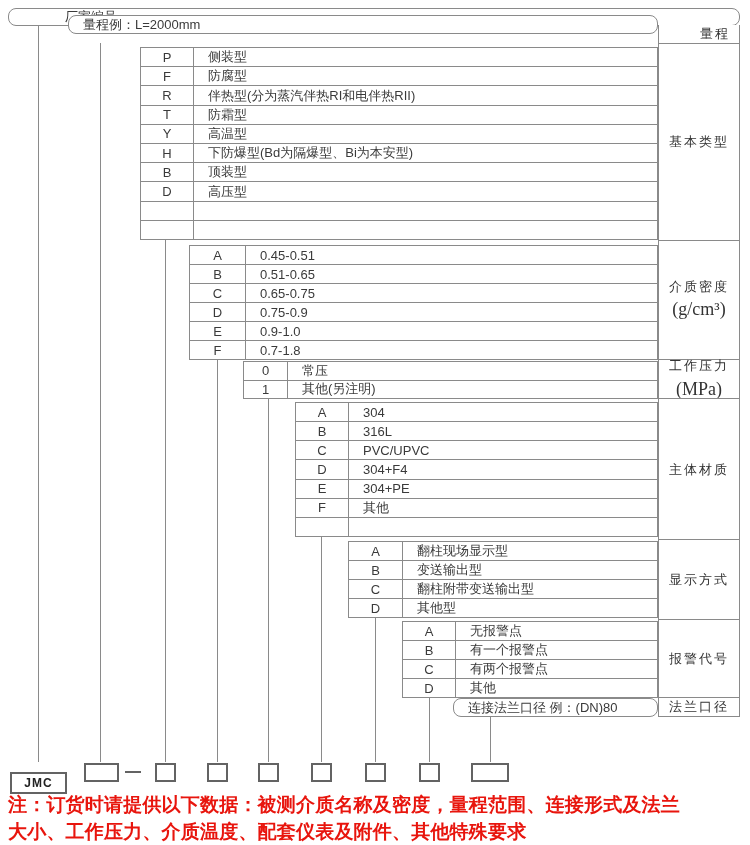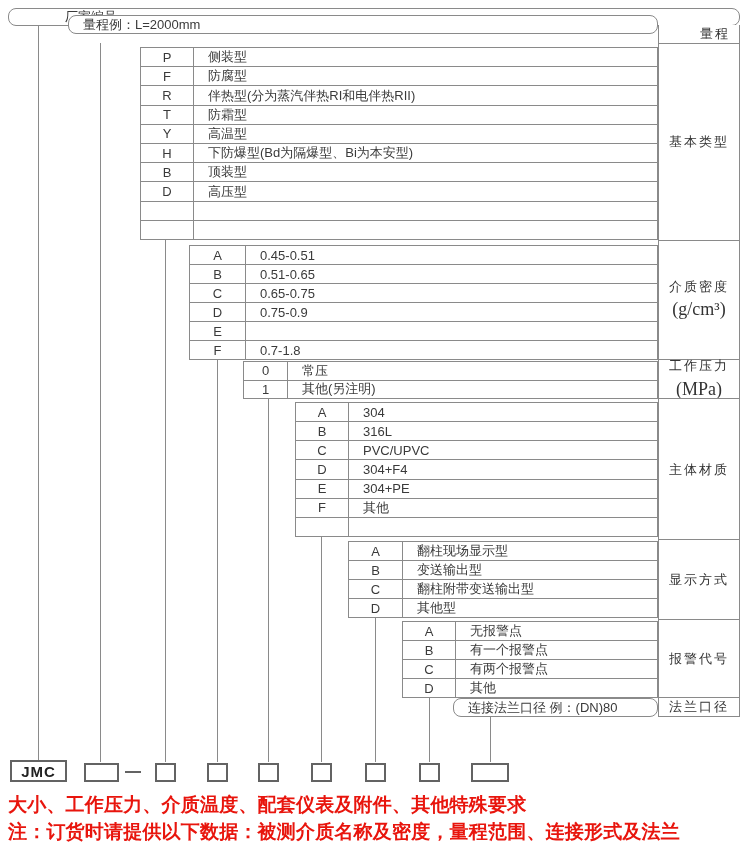--- a/index.html
+++ b/index.html
@@ -33,21 +33,21 @@
     display:flex;flex-direction:column;align-items:center;justify-content:center;
     font-family:"Liberation Serif","DejaVu Serif",serif;font-size:13px;color:#333333;
     letter-spacing:2px;line-height:1.5;text-align:center;
   }
   .label-cell:first-child{border-top:none;}
   .label-sub{letter-spacing:0px;font-size:18px;}
   
   .vline{position:absolute;width:1px;background:#8a8a8a;}
   
   .mbox{position:absolute;box-sizing:border-box;border:2px solid #636363;background:#ffffff;}
-  .prefix-box{display:flex;align-items:center;justify-content:center;font-weight:bold;font-size:15px;color:#222222;letter-spacing:1px;}
+  .prefix-box{display:flex;align-items:center;justify-content:center;font-weight:bold;font-size:12px;color:#222222;letter-spacing:1px;margin-top:12px;}
   .dash{position:absolute;height:2px;background:#636363;}
   
   .note{
     position:absolute;left:8px;top:792px;width:740px;
     color:#e8150d;font-size:19px;font-weight:bold;line-height:1.42;letter-spacing:0.2px;
     white-space:nowrap;
   }
 </style>
 </head>
 <body>
@@ -155,20 +155,21 @@
     <div class="trow">
       <div class="cell code">C</div>
       <div class="cell desc">0.65-0.75</div>
     </div>
     <div class="trow">
       <div class="cell code">D</div>
       <div class="cell desc">0.75-0.9</div>
     </div>
     <div class="trow">
       <div class="cell code">E</div>
+      <div class="cell desc">0.9-1.0</div>
     </div>
     <div class="trow">
       <div class="cell code">F</div>
       <div class="cell desc">0.7-1.8</div>
     </div>
   </div>
 
   <div class="sub-table t-pressure" style="left:243px;top:361px;width:415px;height:38px;">
     <div class="trow">
       <div class="cell code">0</div>
@@ -260,17 +261,17 @@
   <div class="dash" style="left:125px;top:771px;width:16px;"></div>
   <div class="mbox" style="left:155px;top:763px;width:21px;height:19px;"></div>
   <div class="mbox" style="left:207px;top:763px;width:21px;height:19px;"></div>
   <div class="mbox" style="left:258px;top:763px;width:21px;height:19px;"></div>
   <div class="mbox" style="left:311px;top:763px;width:21px;height:19px;"></div>
   <div class="mbox" style="left:365px;top:763px;width:21px;height:19px;"></div>
   <div class="mbox" style="left:419px;top:763px;width:21px;height:19px;"></div>
   <div class="mbox" style="left:471px;top:763px;width:38px;height:19px;"></div>
 
   <div class="note">
+    <div>注：订货时请提供以下数据：被测介质名称及密度，量程范围、连接形式及法兰</div>
     <div>大小、工作压力、介质温度、配套仪表及附件、其他特殊要求</div>
-    <div>注：订货时请提供以下数据：被测介质名称及密度，量程范围、连接形式及法兰</div>
   </div>
 
 </div>
 
 </body></html>

